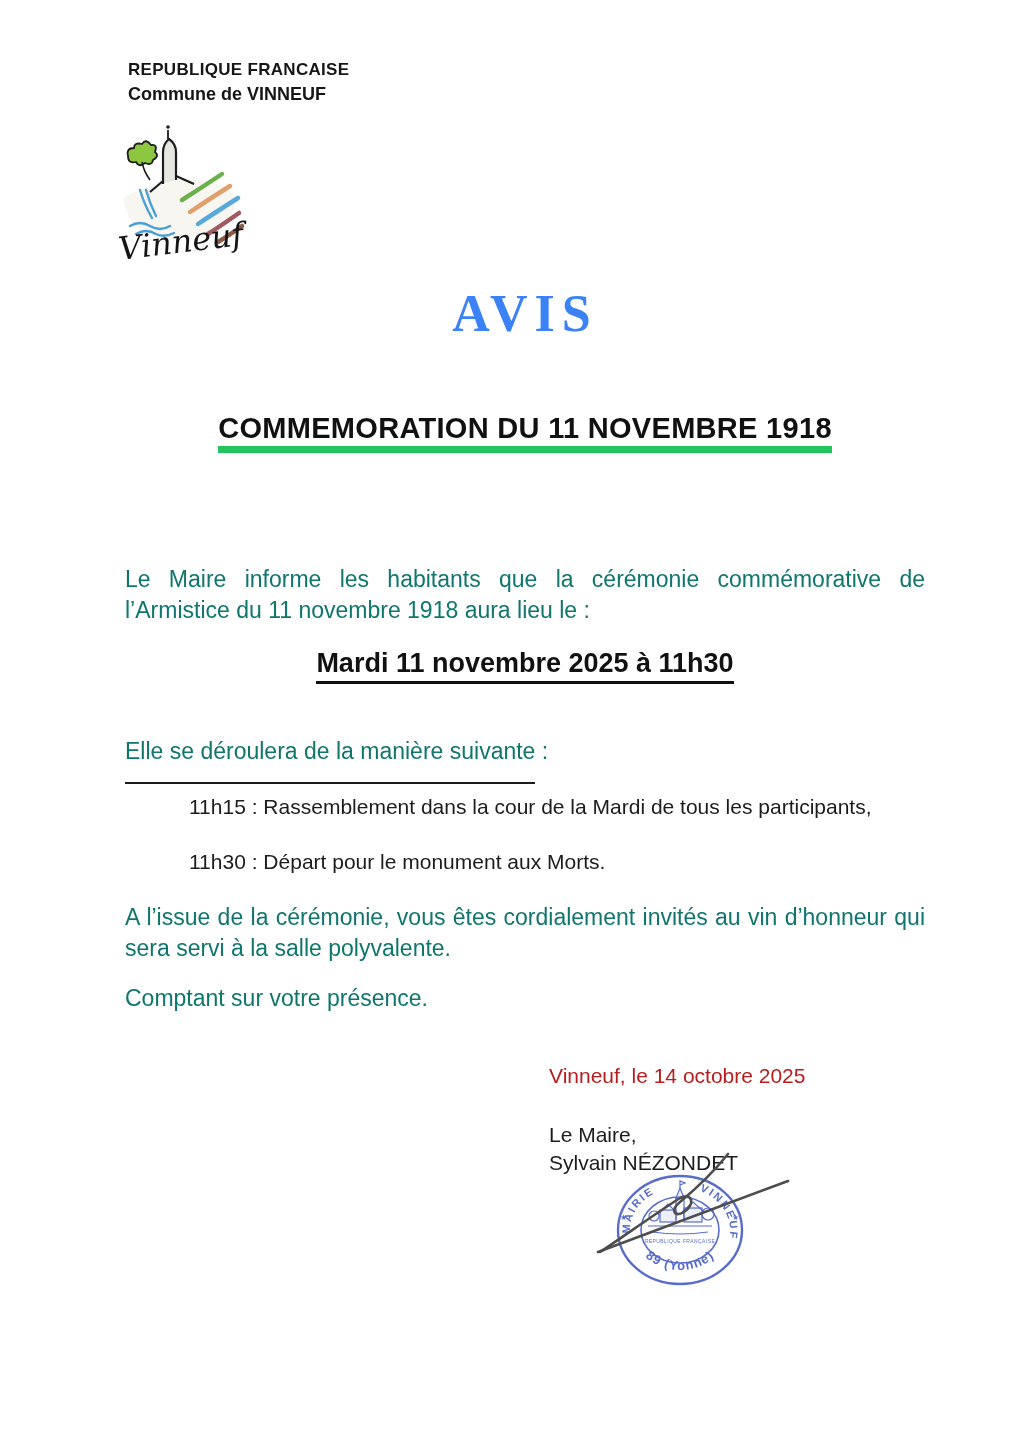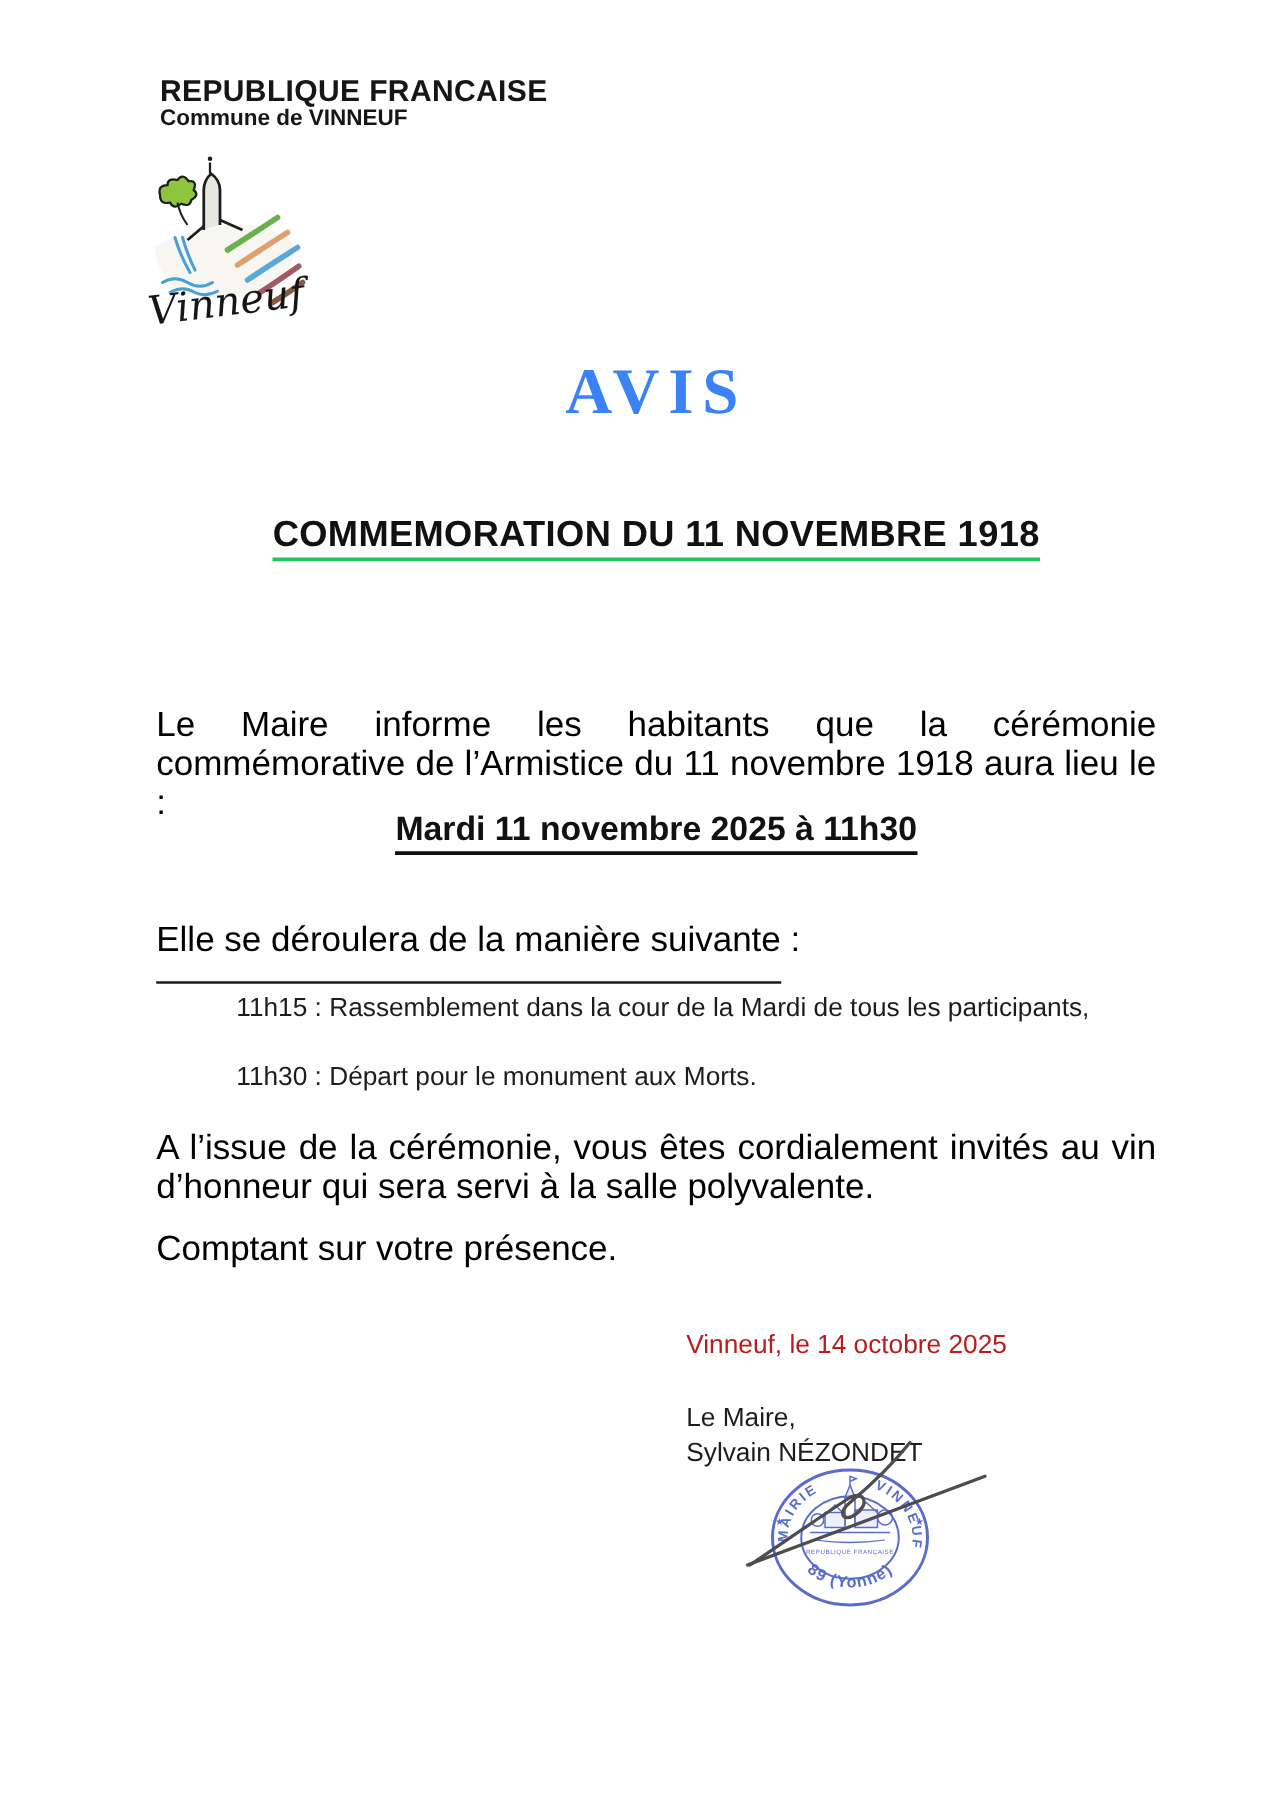--- a/index.html
+++ b/index.html
@@ -10,21 +10,21 @@
     height: 1449px;
     background: #ffffff;
     font-family: "Liberation Sans", sans-serif;
     color: #1c1c1c;
     overflow: hidden;
   }
   .abs { position: absolute; }
 
   .header-line1 {
     left: 128px; top: 60px;
-    font-size: 24px; font-weight: bold; letter-spacing: 0.3px;
+    font-size: 17px; font-weight: bold; letter-spacing: 0.3px;
     color: #161616;
   }
   .header-line2 {
     left: 128px; top: 84px;
     font-size: 18px; font-weight: bold;
     color: #161616;
   }
 
   .logo-svg { left: 106px; top: 118px; }
 
@@ -39,28 +39,28 @@
   }
 
   .subtitle-wrap {
     left: 125px; top: 412px; width: 800px;
     text-align: center;
   }
   .subtitle-text {
     display: inline-block;
     font-size: 29px; font-weight: bold; letter-spacing: 0.3px;
     color: #111111;
-    border-bottom: 3px solid #22c55e;
+    border-bottom: 7px solid #22c55e;
     padding-bottom: 1px;
   }
 
   .para {
     left: 125px; width: 800px;
-    font-size: 28px; line-height: 31px;
-    color: #000000;
+    font-size: 23px; line-height: 31px;
+    color: #0f766e;
   }
   .justified { text-align: justify; }
 
   .intro-para { top: 564px; }
 
   .date-wrap {
     left: 125px; top: 648px; width: 800px;
     text-align: center;
   }
   .date-text {

